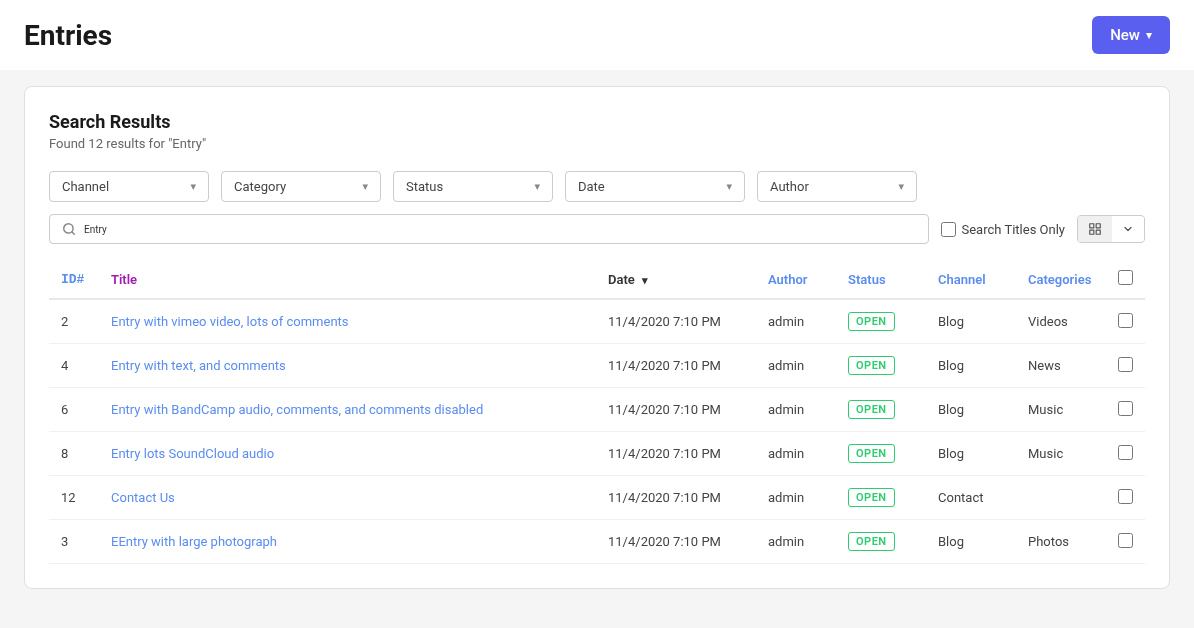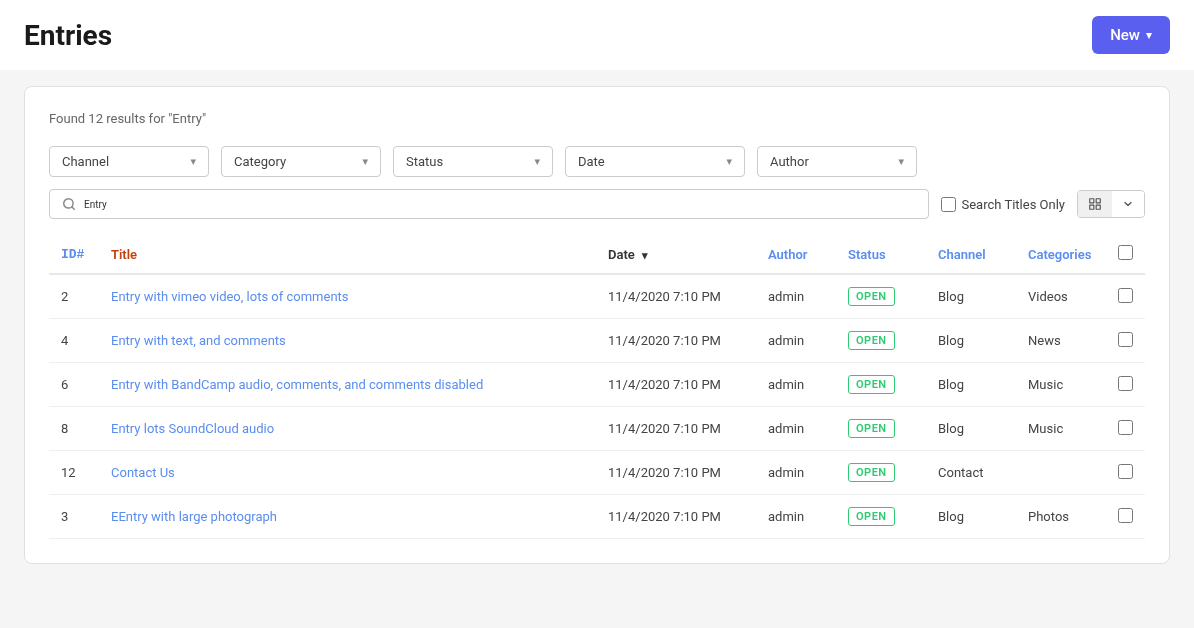--- a/index.html
+++ b/index.html
@@ -253,20 +253,21 @@
   <h1 class="page-title">Entries</h1>
   <button class="new-button">
     <span>New</span>
     <span class="chevron">▾</span>
   </button>
 </div>
 
 <div class="main-content">
   <div class="search-panel">
 
+    <div class="search-heading">Search Results</div>
     <div class="search-subtitle">Found 12 results for "Entry"</div>
 
     <div class="filters-row">
       <div class="filter-select filter-select-channel">
         <span>Channel</span>
         <span class="arrow">▾</span>
       </div>
       <div class="filter-select filter-select-category">
         <span>Category</span>
         <span class="arrow">▾</span>
@@ -312,21 +313,21 @@
           </svg>
         </button>
       </div>
     </div>
 
     <div class="table-wrapper">
       <table>
         <thead>
           <tr>
             <th class="id-col" style="color:#5b8def;font-family:Liberation Mono, monospace;">ID#</th>
-            <th style="color:#c2410c;">Title</th>
+            <th style="color:#a21caf;">Title</th>
             <th class="date-col" style="color:#333;">
               Date <span class="sort-icon">▾</span>
             </th>
             <th class="author-col" style="color:#5b8def;">Author</th>
             <th class="status-col" style="color:#5b8def;">Status</th>
             <th class="channel-col" style="color:#5b8def;">Channel</th>
             <th class="categories-col" style="color:#5b8def;">Categories</th>
             <th class="checkbox-cell">
               <input type="checkbox" class="row-checkbox" style="">
             </th>

